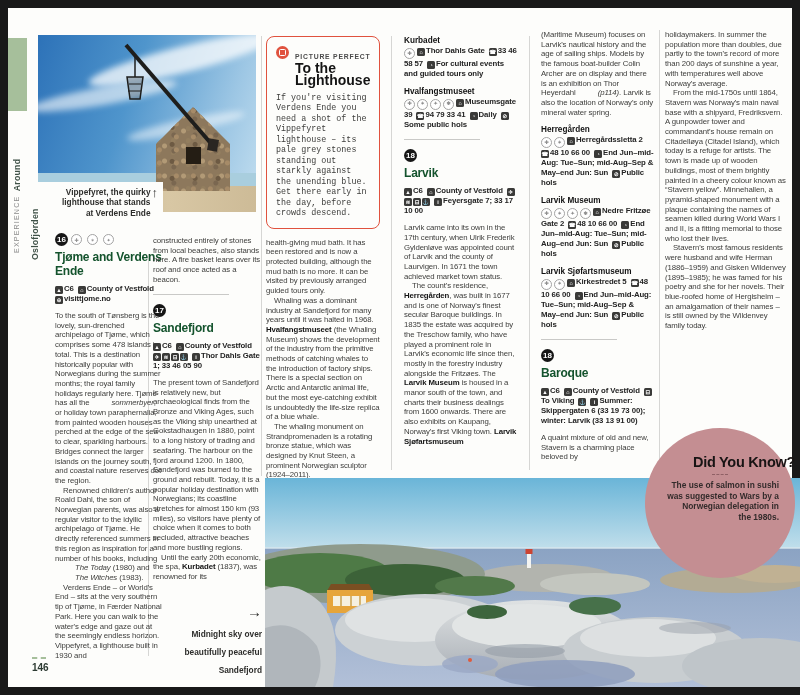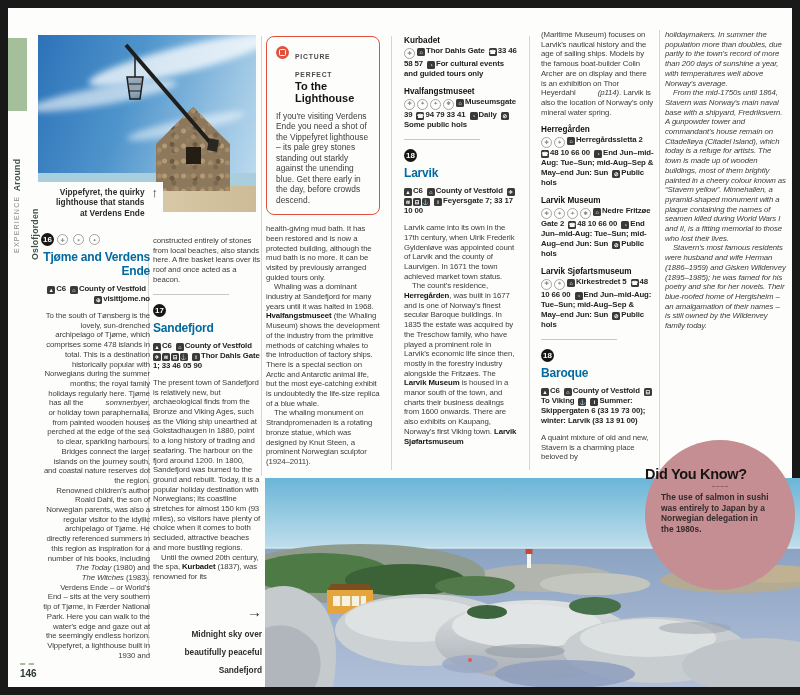--- a/index.html
+++ b/index.html
@@ -9,38 +9,38 @@
 
   
   .side-green{position:absolute;left:0;top:30px;width:19px;height:73px;background:var(--green,#a6bf9b);}
   .side-text{position:absolute;left:0;top:100px;width:19px;height:152px;
     writing-mode:vertical-rl;transform:rotate(180deg);text-align:left;}
   .side-chapter{font-weight:700;font-size:8.8px;color:var(--chapter,#3f5147);letter-spacing:.2px;}
   .side-section{font-size:7.2px;color:#8b8b8b;letter-spacing:1.1px;margin-top:7px;}
 
   
   .col{position:absolute;}
-  .c1{left:33px;top:225px;width:109px;text-align:right;}
+  .c1{left:47px;top:225px;width:109px;}
   .c2{left:145px;top:228px;width:109px;}
   .c3{left:258px;top:28px;width:114px;}
   .c4{left:396px;top:28px;width:114px;}
   .c5{left:533px;top:22px;width:113px;}
-  .c6{left:657px;top:22px;width:121px;font-style:italic;}
+  .c6{left:657px;top:22px;width:121px;}
   .vr{position:absolute;width:1px;background:#d6d6d4;}
   .vr1{left:140px;top:246px;height:402px;}
   .vr2{left:253px;top:28px;height:440px;}
   .vr3{left:383px;top:28px;height:434px;}
   .vr4{left:521px;top:28px;height:434px;}
   .vr5{left:651px;top:22px;height:440px;}
 
   .bd{font-size:7.8px;line-height:9.7px;letter-spacing:-0.1px;color:#3d3d3b;margin:0;}
   .ind{text-indent:8px;}
   .bd i{font-style:italic;padding-left:20px;}
   .bd b,.bname{font-weight:700;color:#141414;}
-  h2{font-size:12px;line-height:13.5px;font-weight:700;color:#0369a1;margin:5px 0 6px;letter-spacing:-0.2px;}
+  h2{font-size:12px;line-height:13.5px;font-weight:700;color:#14532d;margin:5px 0 6px;letter-spacing:-0.2px;}
   .entry-name{font-size:8.2px;font-weight:700;color:#111;margin:8px 0 1px;}
   .info{font-size:7.8px;line-height:9.9px;font-weight:700;color:#242424;margin:0 0 7px;letter-spacing:-0.1px;}
   .sq{display:inline-flex;align-items:center;justify-content:center;width:8px;height:8px;
     border-radius:1.5px;background:#3a3a38;color:#fff;font-size:5.5px;line-height:8px;
     margin:0 1px 0 0;vertical-align:-1px;}
   .crc{display:inline-flex;align-items:center;justify-content:center;width:9px;height:9px;
     border:1px solid #a3a3a3;border-radius:50%;color:#8f8f8f;font-size:5px;
     margin-right:2px;vertical-align:-1.5px;background:#fff;}
   .iv{margin-right:4px;}
   .bdg{display:inline-flex;align-items:center;justify-content:center;width:13px;height:13px;
@@ -48,22 +48,22 @@
   .badge-row{display:flex;align-items:center;gap:3px;margin-bottom:4px;}
   .hr{width:76px;border-top:1px solid #c9c9c7;margin:9px 0 9px;}
 
   
   .pp{border:1.6px solid var(--red,#e0523e);border-radius:8px;padding:8px 9px 9px;margin-bottom:9px;}
   .pp-head{display:flex;gap:6px;align-items:flex-start;}
   .pp-icon{flex:0 0 13px;width:13px;height:13px;border-radius:50%;background:var(--red,#e0523e);
     display:flex;align-items:center;justify-content:center;margin-top:1px;}
   .pp-icon b{display:block;width:5px;height:5px;border:1px solid #fff;border-radius:1.5px;}
   .pp-label{font-size:6.8px;letter-spacing:.8px;color:#4a4a4a;font-weight:700;}
-  .pp-title{font-size:11px;line-height:11.8px;font-weight:700;color:#141414;white-space:pre-line;}
-  .pp-body{font-size:8.4px;line-height:10.5px;color:#3d3d3b;margin-top:6px;}
+  .pp-title{font-size:14px;line-height:11.8px;font-weight:700;color:#141414;white-space:pre-line;}
+  .pp-body{font-size:8.4px;line-height:10.5px;color:#3d3d3b;margin-top:6px;font-family:Liberation Mono, monospace;}
 
   
   .photo1{position:absolute;left:30px;top:27px;width:218px;height:177px;overflow:visible;
     background:linear-gradient(108deg,#2d72b8 0%,#4f95cc 40%,#9cc6e4 78%,#c3dff0 100%);}
   .p1-clip{position:absolute;inset:0;overflow:hidden;}
   .cloud{position:absolute;background:#fff;border-radius:50%;filter:blur(3px);opacity:.75;}
   .cl1{width:190px;height:26px;right:-20px;top:12px;transform:rotate(-14deg);}
   .cl2{width:150px;height:18px;left:-10px;top:52px;transform:rotate(-10deg);opacity:.6;}
   .cl3{width:120px;height:14px;right:10px;top:84px;transform:rotate(-12deg);opacity:.5;}
   .p1-sea{position:absolute;left:0;right:0;top:138px;height:16px;background:#a9cede;}
@@ -73,39 +73,39 @@
     clip-path:polygon(50% 0,100% 44%,100% 100%,0 100%,0 44%);
     background:radial-gradient(circle at 20% 30%,#a68b68 0 2px,transparent 3px),
       radial-gradient(circle at 70% 20%,#6d5a43 0 2px,transparent 3px),
       radial-gradient(circle at 45% 60%,#b29a76 0 2px,transparent 3px),
       radial-gradient(circle at 85% 75%,#7a6750 0 2px,transparent 3px),
       radial-gradient(circle at 15% 80%,#937e5f 0 2px,transparent 3px),#8d785c;
     background-size:17px 13px,23px 17px,19px 15px,21px 16px,15px 12px,auto;}
   .p1-window{position:absolute;left:148px;top:112px;width:15px;height:17px;background:#241d14;}
   .p1-svg{position:absolute;left:0;top:0;}
   .photo1-cap{position:absolute;left:0;bottom:-8px;width:118px;background:#fdfdfb;
-    padding:5px 5px 2px 2px;display:flex;gap:7px;align-items:flex-start;}
+    padding:5px 5px 2px 2px;display:flex;gap:1px;align-items:flex-start;}
   .cap-text{flex:1;text-align:right;font-size:8.3px;line-height:10.3px;font-weight:600;
     color:#2e2e2c;white-space:pre-line;}
   .cap-arrow{font-size:13px;color:#2e2e2c;line-height:12px;}
   .photo2{position:absolute;left:265px;top:478px;width:535px;height:209px;z-index:2;}
   .photo2 svg{display:block;}
   .cap2{position:absolute;left:145px;top:598px;width:109px;text-align:right;}
   .cap2 .cap-arrow{display:block;font-size:15px;margin-bottom:5px;}
   .cap2 .cap-text{font-size:8.3px;}
 
   
-  .dyk{position:absolute;left:645px;top:440px;width:150px;height:150px;border-radius:50%;
-    background:var(--pink,#c48e92);z-index:3;text-align:left;padding-top:26px;box-sizing:border-box;}
+  .dyk{position:absolute;left:645px;top:428px;width:150px;height:150px;border-radius:50%;
+    background:var(--pink,#c48e92);z-index:3;text-align:right;padding-top:26px;box-sizing:border-box;}
   .dyk-title{font-size:14.5px;font-weight:700;color:#181414;letter-spacing:-0.3px;}
   .dyk-rule{width:16px;border-top:1.5px dashed #8f6065;margin:4px auto 5px;}
   .dyk-body{font-size:8.4px;line-height:10.6px;color:#332b2b;font-weight:600;padding:0 16px;white-space:pre-line;}
 
   
-  .pageno{position:absolute;left:12px;top:649px;margin-top:6px;}
+  .pageno{position:absolute;left:24px;top:649px;}
   .pageno-rule{width:14px;border-top:2px dashed var(--green,#a6bf9b);margin-bottom:3px;}
   .pageno-num{font-size:10px;font-weight:700;color:#2c3a32;}
 </style>
 </head>
 <body>
 
 <div class="stage">
   <div class="page">
 
     <div class="side-green"></div>
@@ -162,21 +162,21 @@
 
     <div class="col c2">
       <p class="bd">constructed entirely of stones from local beaches, also stands here. A fire basket leans over its roof and once acted as a beacon.</p>
       <div class="hr"></div>
       <div class="badge-row">
         <span class="bdg">17</span>
       </div>
       <h2>Sandefjord</h2>
       <p class="info"><span class="sq">▲</span><span class="iv">C6</span><span class="sq">⌂</span><span class="iv">County of Vestfold</span><span class="sq">✈</span><span class="sq">≋</span><span class="sq">⊟</span><span class="sq iv">⚓</span><span class="sq">i</span><span>Thor Dahls Gate 1; 33 46 05 90</span></p>
       <p class="bd">The present town of Sandefjord is relatively new, but archaeological finds from the Bronze and Viking Ages, such as the Viking ship unearthed at Gokstadhaugen in 1880, point to a long history of trading and seafaring. The harbour on the fjord around 1200. In 1800, Sandefjord was burned to the ground and rebuilt. Today, it is a popular holiday destination with Norwegians; its coastline stretches for almost 150 km (93 miles), so visitors have plenty of choice when it comes to both secluded, attractive beaches and more bustling regions.</p>
-      <p class="bd ind"><span>Until the owned 20th century, the spa, </span><b>Kurbadet</b><span> (1837), was renowned for its</span></p>
+      <p class="bd ind"><span>Until the early 20th economic, the spa, </span><b>Kurbadet</b><span> (1837), was renowned for its</span></p>
     </div>
 
     <div class="cap2">
       <span class="cap-arrow">→</span>
       <span class="cap-text">Midnight sky over
 beautifully peaceful
 Sandefjord</span>
     </div>
 
     <div class="col c3">
@@ -292,16 +292,16 @@
       <ellipse cx="205" cy="186" rx="28" ry="9" fill="#9aa8c4" opacity="0.8"></ellipse>
       <ellipse cx="260" cy="173" rx="40" ry="7" fill="#959ca6" opacity="0.6"></ellipse>
       <ellipse cx="430" cy="150" rx="36" ry="6" fill="#99a0a9" opacity="0.5"></ellipse>
       <circle cx="205" cy="182" r="2" fill="#e05a3c"></circle>
     </svg>
   </div>
 
   <div class="dyk">
     <div class="dyk-title">Did You Know?</div>
     <div class="dyk-rule"></div>
-    <div class="dyk-body">The use of salmon in sushi was entirely to Japan by a Norwegian delegation in
+    <div class="dyk-body">The use of salmon in sushi was suggested to Wars by a Norwegian delegation in
 the 1980s.</div>
   </div>
 </div>
 
 </body></html>

